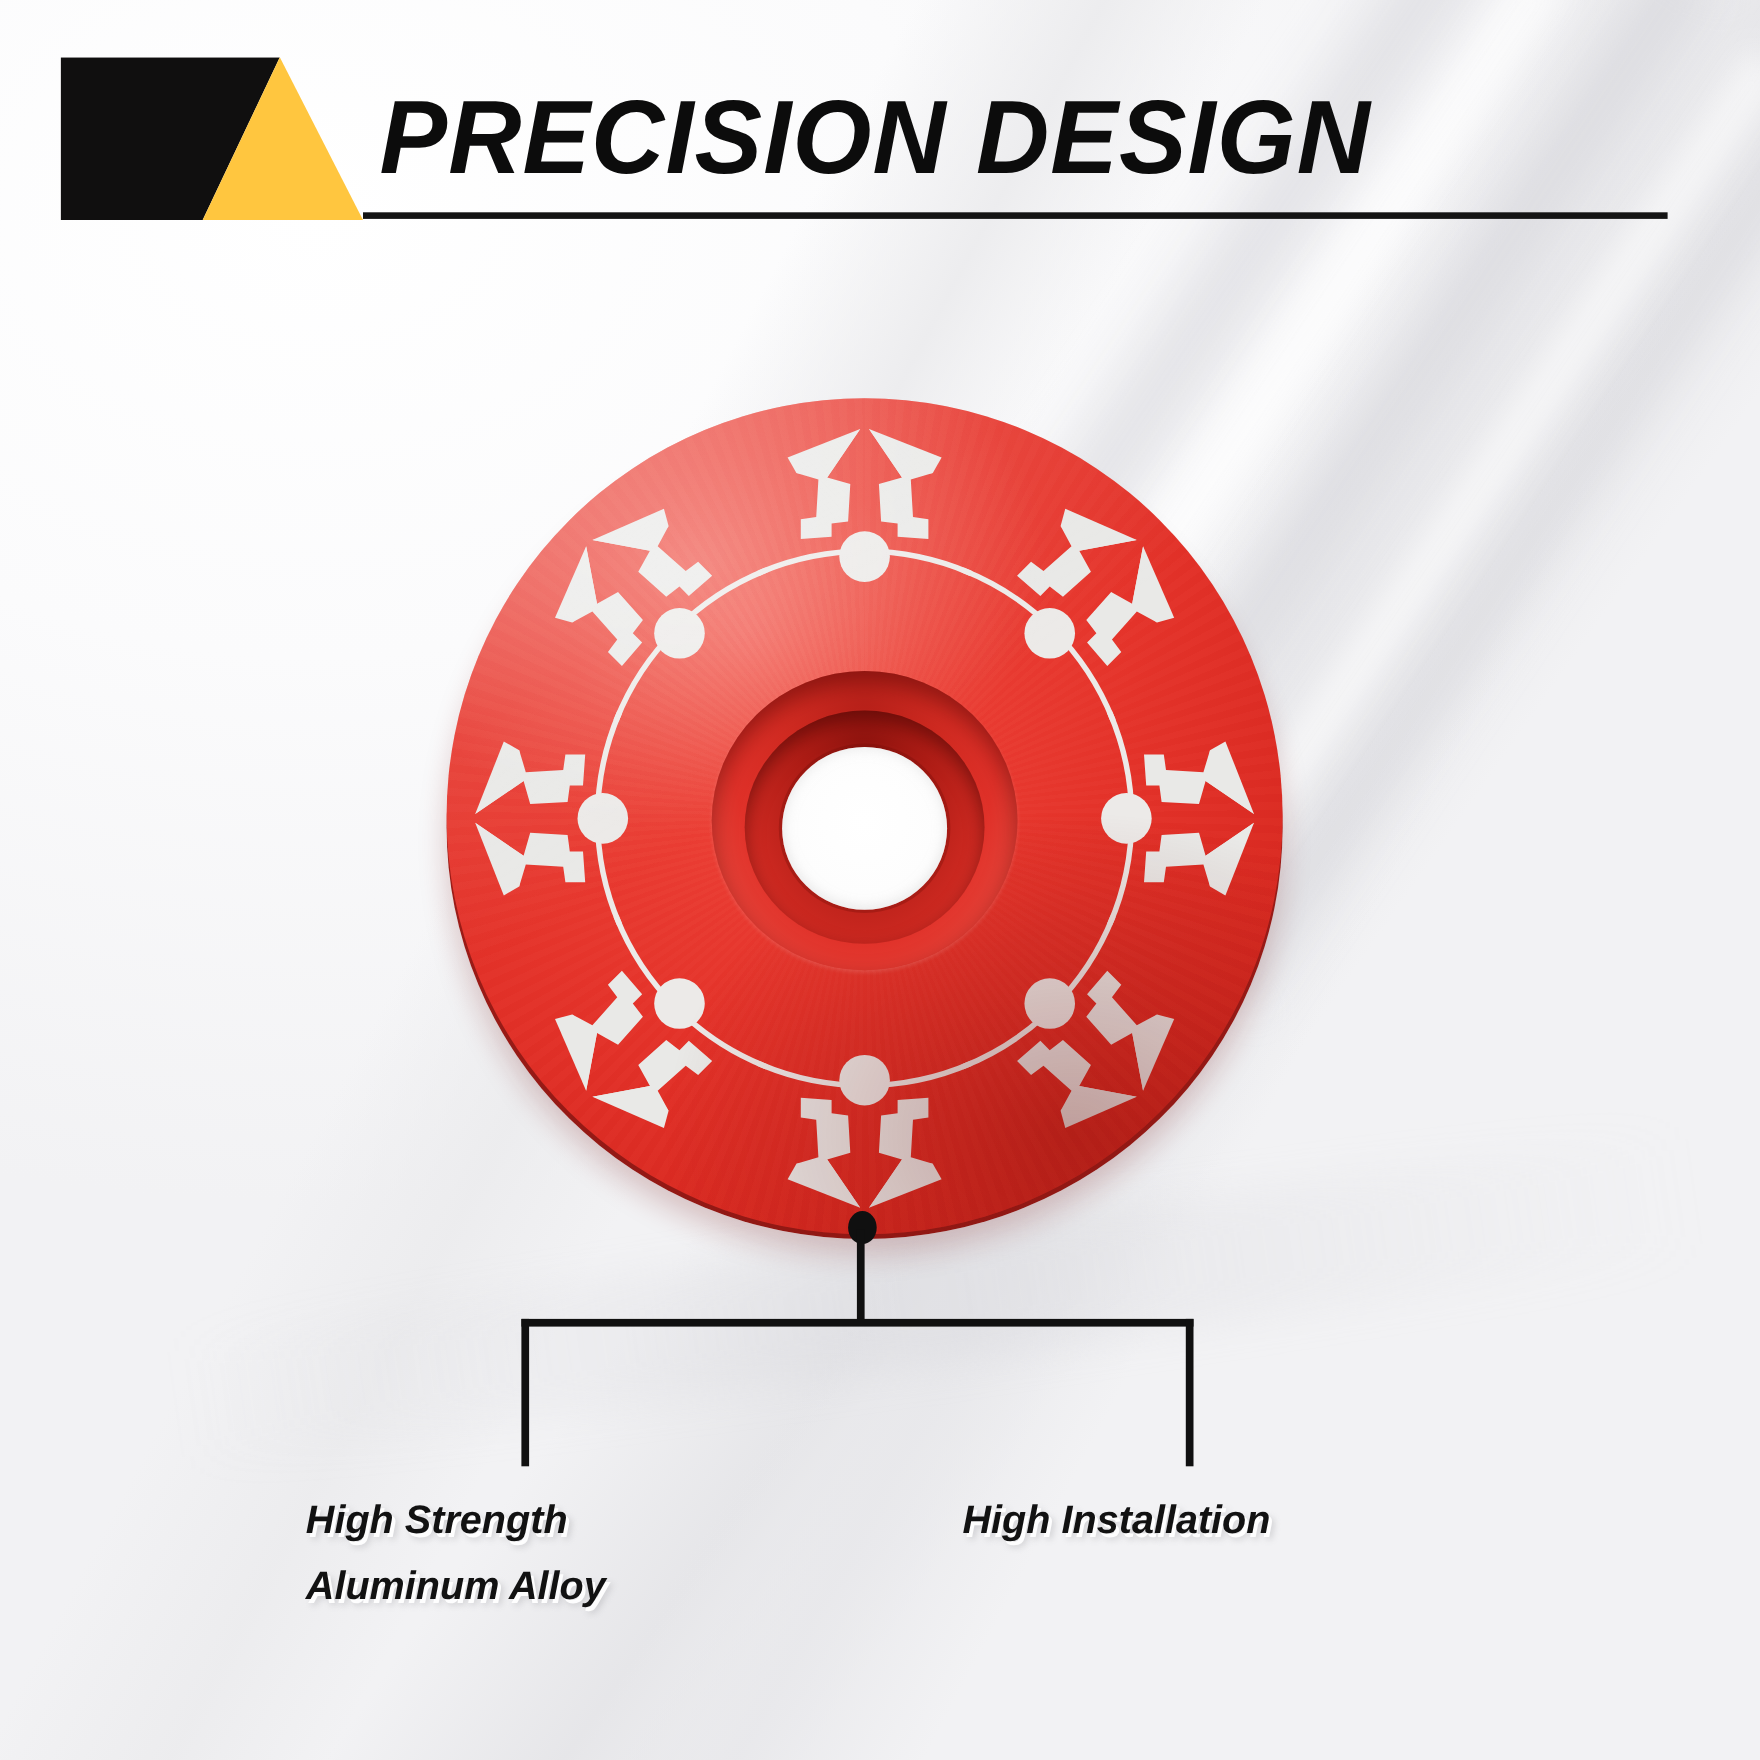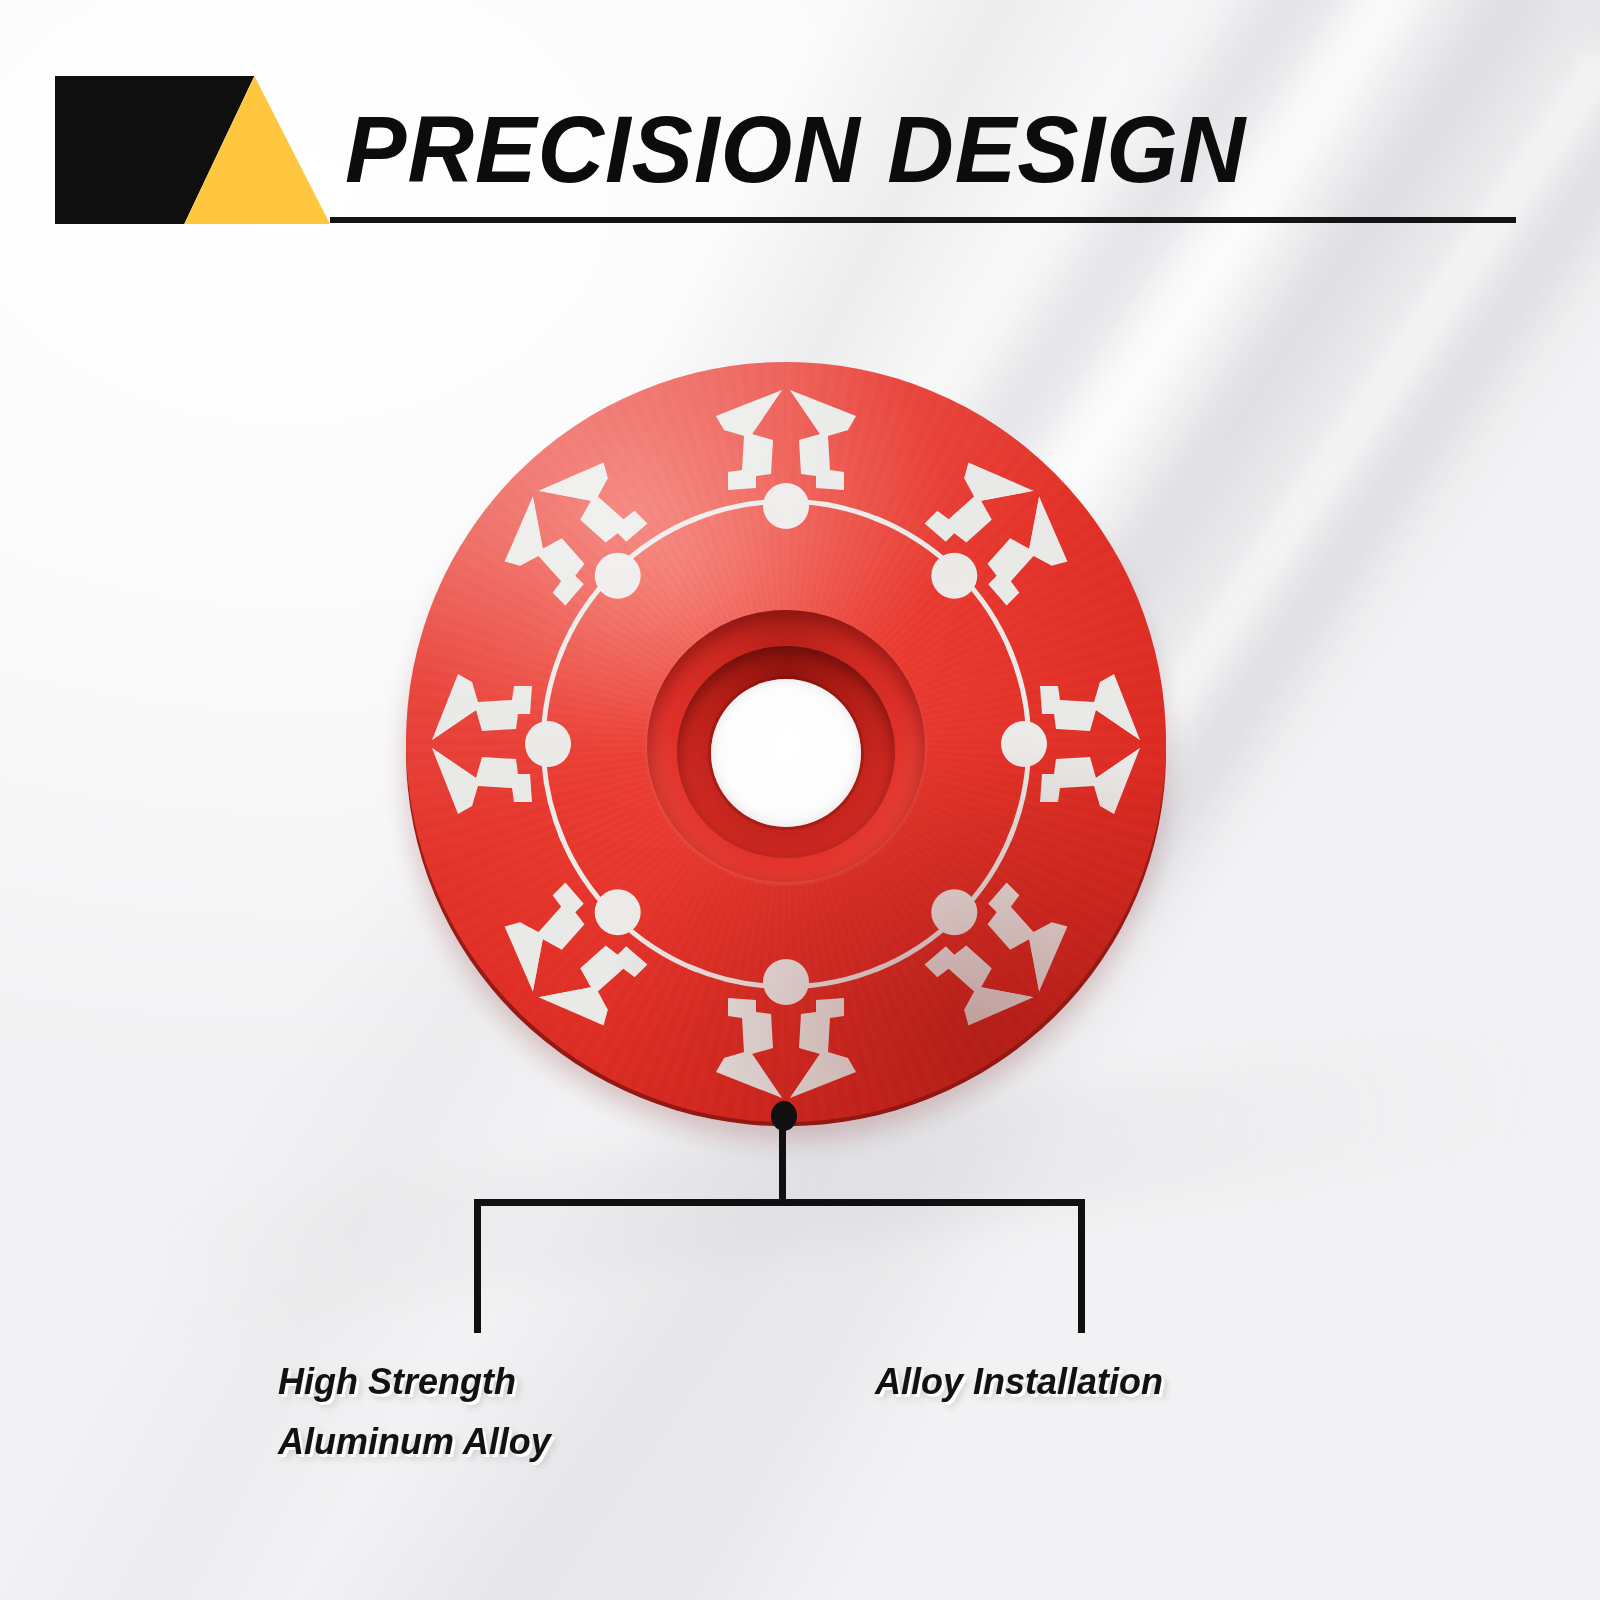--- a/index.html
+++ b/index.html
@@ -40,21 +40,21 @@
     pointer-events:none;
   }
   .sweep{
     position:absolute;
     pointer-events:none;
     background:linear-gradient(90deg,rgba(214,214,218,0),rgba(208,208,214,.55),rgba(214,214,218,0));
     filter:blur(18px);
   }
 
   
-  #header{position:absolute;left:0;top:0;width:1600px;height:240px;margin-top:24px;}
+  #header{position:absolute;left:0;top:0;width:1600px;height:240px;}
   #logo-mark{position:absolute;left:55px;top:52px;width:275px;height:148px;}
   #logo-black{
     position:absolute;left:0;top:0;width:100%;height:100%;
     background:#100f0f;
     clip-path:polygon(0 0, 72.5% 0, 47% 100%, 0 100%);
   }
   #logo-triangle{
     position:absolute;left:0;top:0;width:100%;height:100%;
     background:#ffc63f;
     clip-path:polygon(72.5% 0, 100% 100%, 47% 100%);
@@ -280,15 +280,15 @@
     <div id="callout-dot"></div>
     <div class="lead" id="lead-stem"></div>
     <div class="lead" id="lead-bar"></div>
     <div class="lead" id="lead-left"></div>
     <div class="lead" id="lead-right"></div>
   </div>
 
   <div class="feature" id="feature-left">High Strength
 Aluminum Alloy</div>
 
-  <div class="feature" id="feature-right">Alloy Installation</div>
+  <div class="feature" id="feature-right">High Installation</div>
 
 </div>
 
 </body></html>

